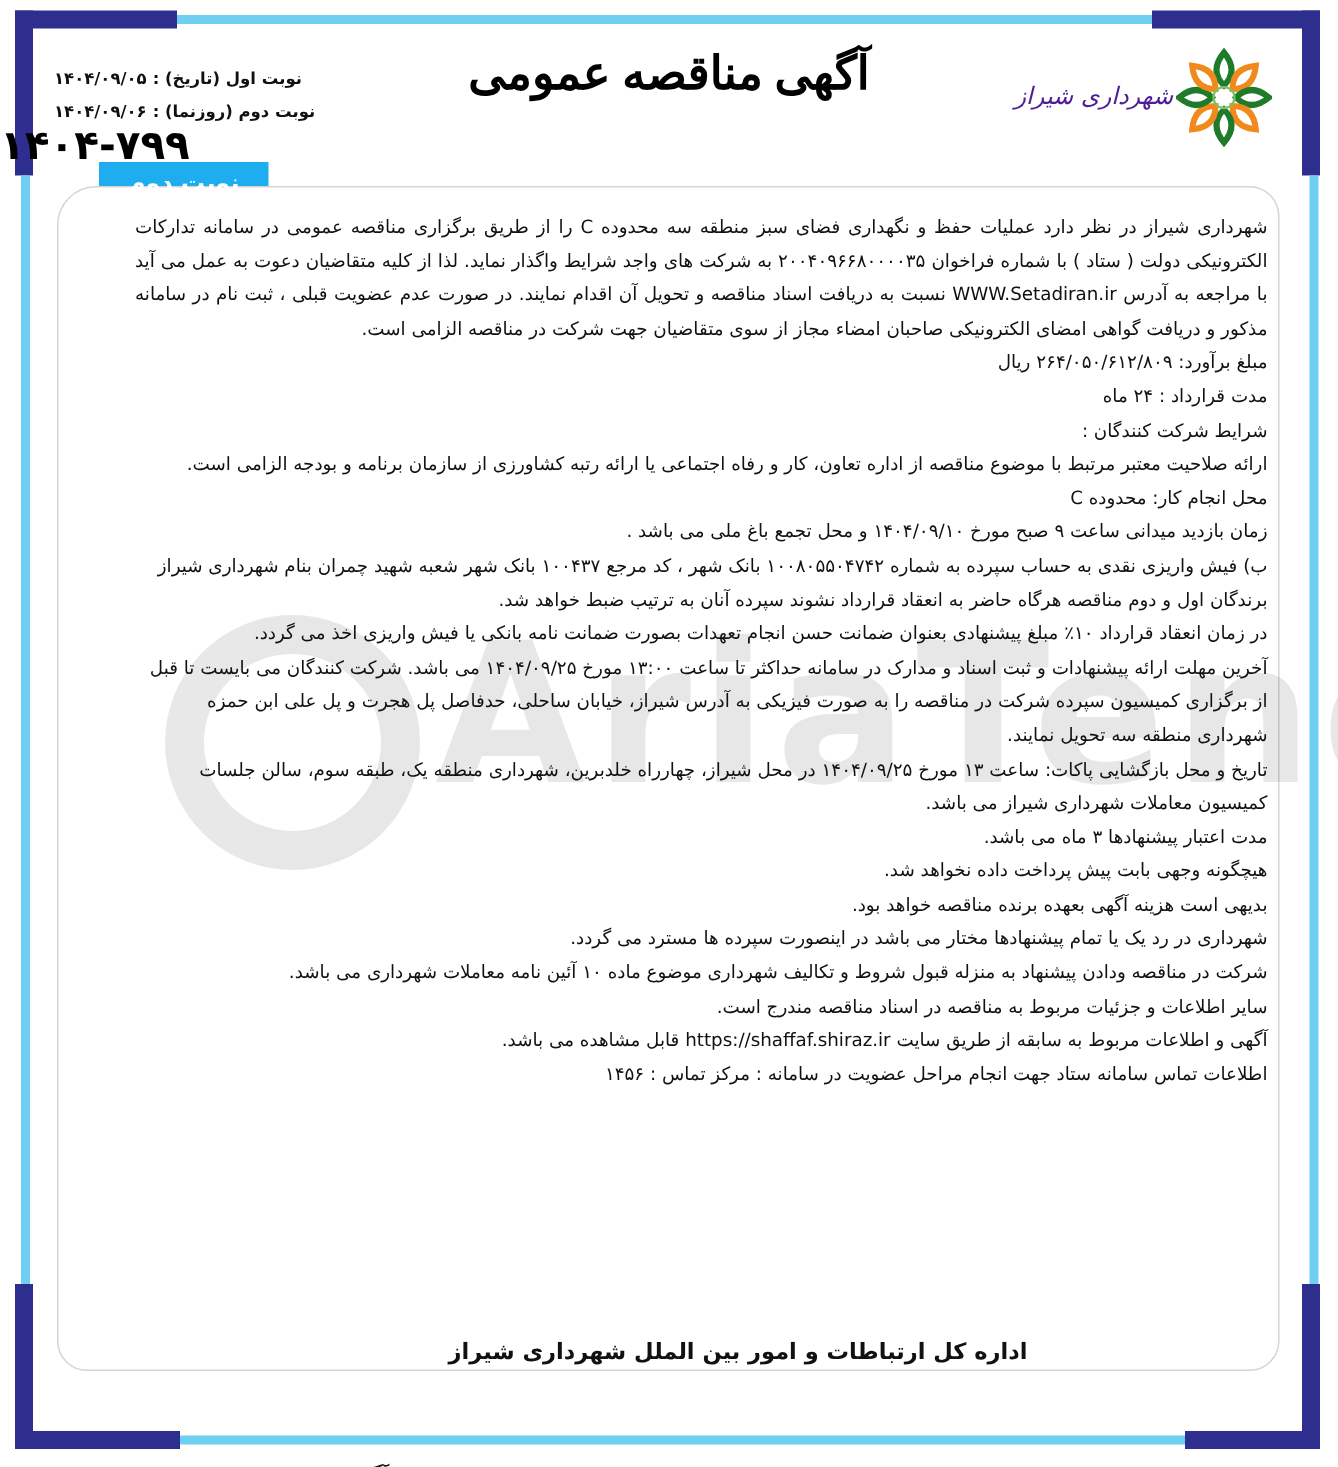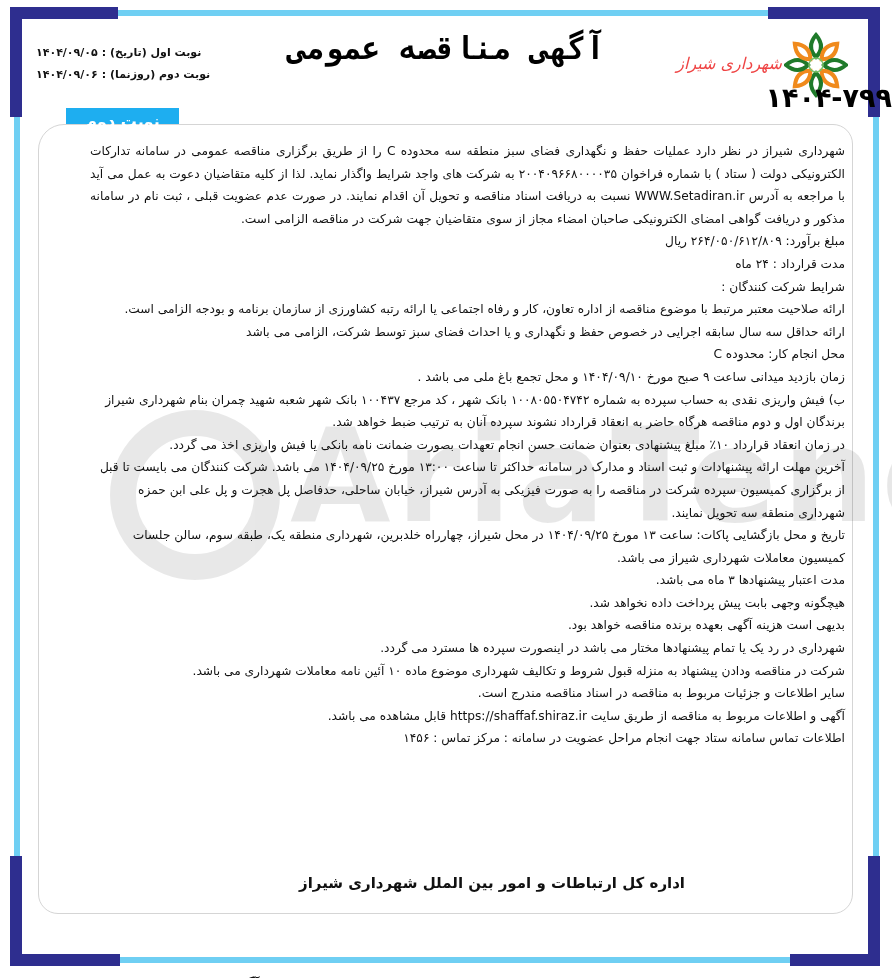--- a/index.html
+++ b/index.html
@@ -9,30 +9,30 @@
   
   .bar { position: absolute; }
   .navy { background: #2e2e8f; }
   .sky  { background: #6fcff3; }
 
   
   .logo { position: absolute; right: 44px; top: 30px; width: 150px; height: 70px; }
   .logo svg { position: absolute; right: 0; top: 0; }
   .logo-text {
     position: absolute; right: 66px; top: 24px;
-    font-family: "DejaVu Serif", serif; font-size: 16px; font-style: italic; color: #ef4444;
+    font-family: "DejaVu Serif", serif; font-size: 16px; font-style: italic; color: #4c1d95;
     white-space: nowrap; direction: rtl;
   }
   .title {
     position: absolute; left: 0; right: 0; top: 30px; text-align: center;
-    font-family: Liberation Mono, monospace; font-weight: bold; font-size: 31px; color: #000;
+    font-family: Liberation Serif, serif; font-weight: bold; font-size: 31px; color: #000;
     letter-spacing: 0;
   }
   .tender-no {
-    position: absolute; left: 0; right: 0; top: 82px; text-align: right;
+    position: absolute; left: 0; right: 0; top: 82px; text-align: left;
     font-family: "DejaVu Sans", sans-serif; font-weight: bold; font-size: 27px; color: #000;
     direction: ltr;
   }
   .dates {
     position: absolute; left: 36px; top: 42px; width: 160px;
     font-size: 11px; font-weight: bold; line-height: 22px; text-align: right; white-space: nowrap;
   }
   .dates .row { display: flex; justify-content: flex-end; gap: 4px; direction: rtl; }
 
   .badge {
@@ -61,21 +61,21 @@
     opacity: 0.09;
   }
   .wm-circle { position: absolute; left: 20px; top: 20px; width: 170px; height: 170px; border: 26px solid #000; border-radius: 50%; }
   .wm-text {
     position: absolute; left: 200px; top: 10px; font-size: 130px; font-weight: bold; color: #000;
     direction: ltr; letter-spacing: 6px;
   }
 
   
   .footer-office {
-    position: absolute; right: 207px; top: 874px; font-size: 15px; font-weight: bold; white-space: nowrap; direction: rtl;
+    position: absolute; right: 207px; top: 892px; font-size: 15px; font-weight: bold; white-space: nowrap; direction: rtl;
   }
   .footer-id {
     position: absolute; left: 145px; top: 976px; font-size: 15px; font-weight: bold; white-space: nowrap; direction: rtl;
   }
 </style>
 </head>
 <body>
 
 <div>
 
@@ -136,35 +136,34 @@
   <div class="wm-circle"></div>
   <div class="wm-text">AriaTender</div>
 </div>
 
 <div class="body-text">
   <p class="intro">شهرداری شیراز در نظر دارد عملیات حفظ و نگهداری فضای سبز منطقه سه محدوده C را از طریق برگزاری مناقصه عمومی در سامانه تدارکات الکترونیکی دولت ( ستاد ) با شماره فراخوان ۲۰۰۴۰۹۶۶۸۰۰۰۰۳۵ به شرکت های واجد شرایط واگذار نماید. لذا از کلیه متقاضیان دعوت به عمل می آید با مراجعه به آدرس WWW.Setadiran.ir نسبت به دریافت اسناد مناقصه و تحویل آن اقدام نمایند. در صورت عدم عضویت قبلی ، ثبت نام در سامانه مذکور و دریافت گواهی امضای الکترونیکی صاحبان امضاء مجاز از سوی متقاضیان جهت شرکت در مناقصه الزامی است.</p>
   <p>مبلغ برآورد: ۲۶۴/۰۵۰/۶۱۲/۸۰۹ ریال</p>
   <p>مدت قرارداد :   ۲۴ ماه</p>
   <p>شرایط شرکت کنندگان :</p>
   <p>ارائه صلاحیت معتبر مرتبط با موضوع مناقصه از اداره تعاون، کار و رفاه اجتماعی یا ارائه رتبه کشاورزی از سازمان برنامه و بودجه الزامی است.</p>
-  <p>ارائه حداقل سه سال سابقه اجرایی در خصوص حفظ و نگهداری و یا احداث فضای سبز توسط شرکت، الزامی می باشد</p>
   <p>محل انجام کار: محدوده C</p>
   <p>زمان بازدید میدانی ساعت ۹ صبح مورخ ۱۴۰۴/۰۹/۱۰ و محل تجمع باغ ملی می باشد .</p>
   <p>ب) فیش واریزی نقدی به حساب سپرده به شماره ۱۰۰۸۰۵۵۰۴۷۴۲ بانک شهر ، کد مرجع ۱۰۰۴۳۷ بانک شهر شعبه شهید چمران بنام شهرداری شیراز</p>
   <p>برندگان اول و دوم مناقصه هرگاه حاضر به انعقاد قرارداد نشوند سپرده آنان به ترتیب ضبط خواهد شد.</p>
   <p>در زمان انعقاد قرارداد ۱۰٪ مبلغ پیشنهادی بعنوان ضمانت حسن انجام تعهدات بصورت ضمانت نامه بانکی یا فیش واریزی اخذ می گردد.</p>
   <p>آخرین مهلت ارائه پیشنهادات و ثبت اسناد و مدارک در سامانه حداکثر تا ساعت ۱۳:۰۰ مورخ ۱۴۰۴/۰۹/۲۵ می باشد. شرکت کنندگان می بایست تا قبل از برگزاری کمیسیون سپرده شرکت در مناقصه را به صورت فیزیکی به آدرس شیراز، خیابان ساحلی، حدفاصل پل هجرت و پل علی ابن حمزه شهرداری منطقه سه تحویل نمایند.</p>
   <p>تاریخ و محل بازگشایی پاکات: ساعت ۱۳ مورخ ۱۴۰۴/۰۹/۲۵ در محل شیراز، چهارراه خلدبرین، شهرداری منطقه یک، طبقه سوم، سالن جلسات کمیسیون معاملات شهرداری شیراز می باشد.</p>
   <p>مدت اعتبار پیشنهادها ۳ ماه می باشد.</p>
   <p>هیچگونه وجهی بابت پیش پرداخت داده نخواهد شد.</p>
   <p>بدیهی است هزینه آگهی بعهده برنده مناقصه خواهد بود.</p>
   <p>شهرداری در رد یک یا تمام پیشنهادها مختار می باشد در اینصورت سپرده ها مسترد می گردد.</p>
   <p>شرکت در مناقصه ودادن پیشنهاد به منزله قبول شروط و تکالیف شهرداری موضوع ماده ۱۰ آئین نامه معاملات شهرداری می باشد.</p>
   <p>سایر اطلاعات و جزئیات مربوط به مناقصه در اسناد مناقصه مندرج است.</p>
-  <p>آگهی و اطلاعات مربوط به مناقصه از طریق سایت https://shaffaf.shiraz.ir قابل مشاهده می باشد.</p>
+  <p>آگهی و اطلاعات مربوط به سابقه از طریق سایت https://shaffaf.shiraz.ir قابل مشاهده می باشد.</p>
   <p>اطلاعات تماس سامانه ستاد جهت انجام مراحل عضویت در سامانه : مرکز تماس : ۱۴۵۶</p>
 </div>
 
 <div class="footer-office">اداره کل ارتباطات و امور بین الملل شهرداری شیراز</div>
 <div class="footer-id">
   <span>شناسه آگهی:</span>
   <span>۲۰۵۷۹۰۴</span>
 </div>
 
 </body></html>

